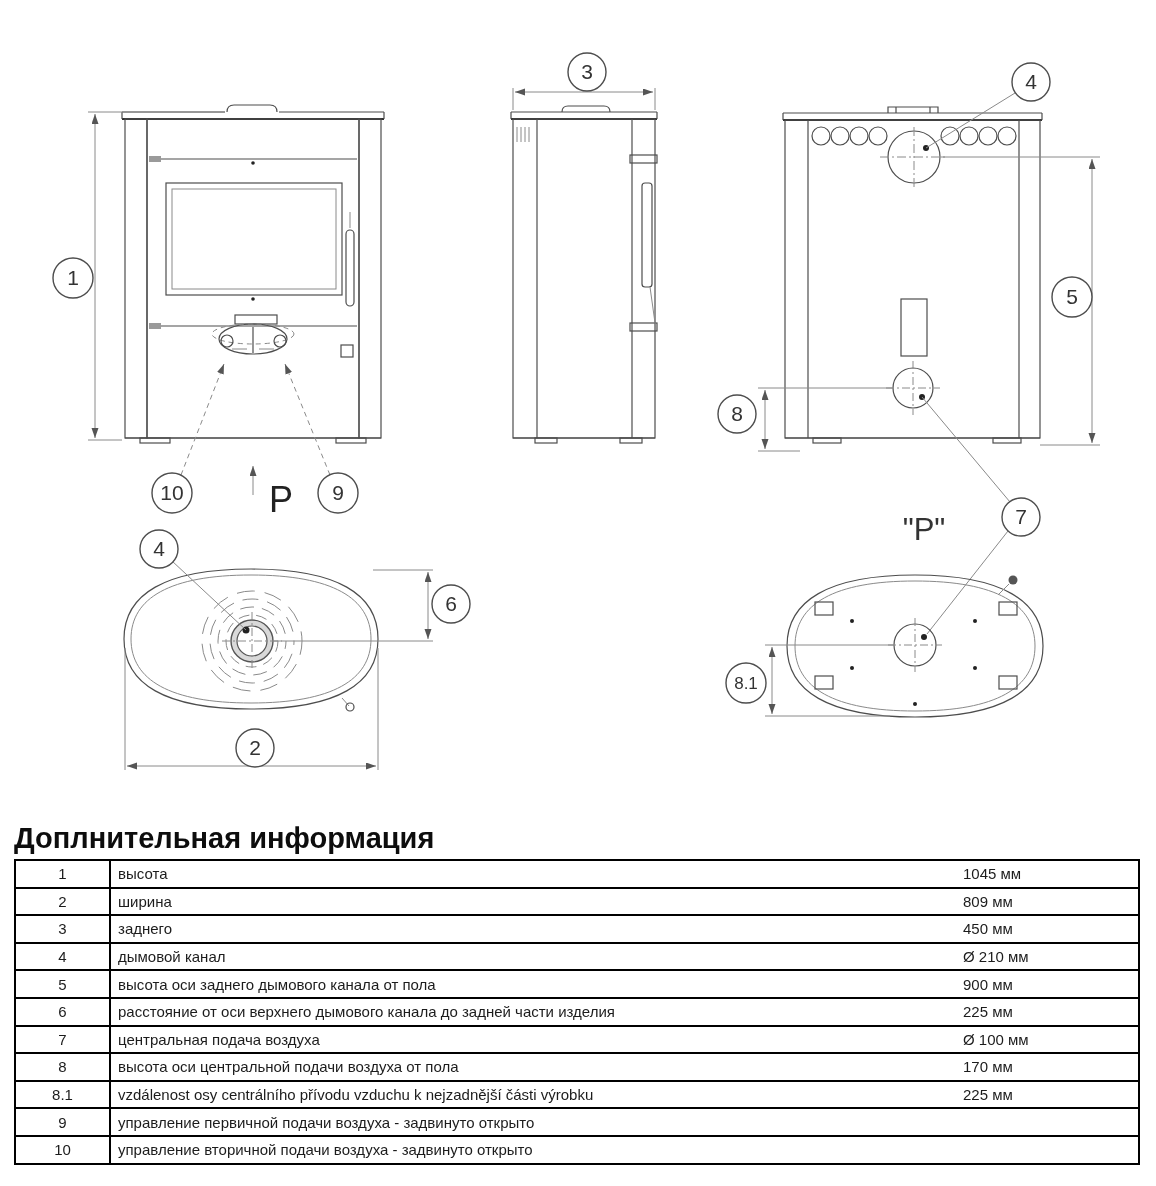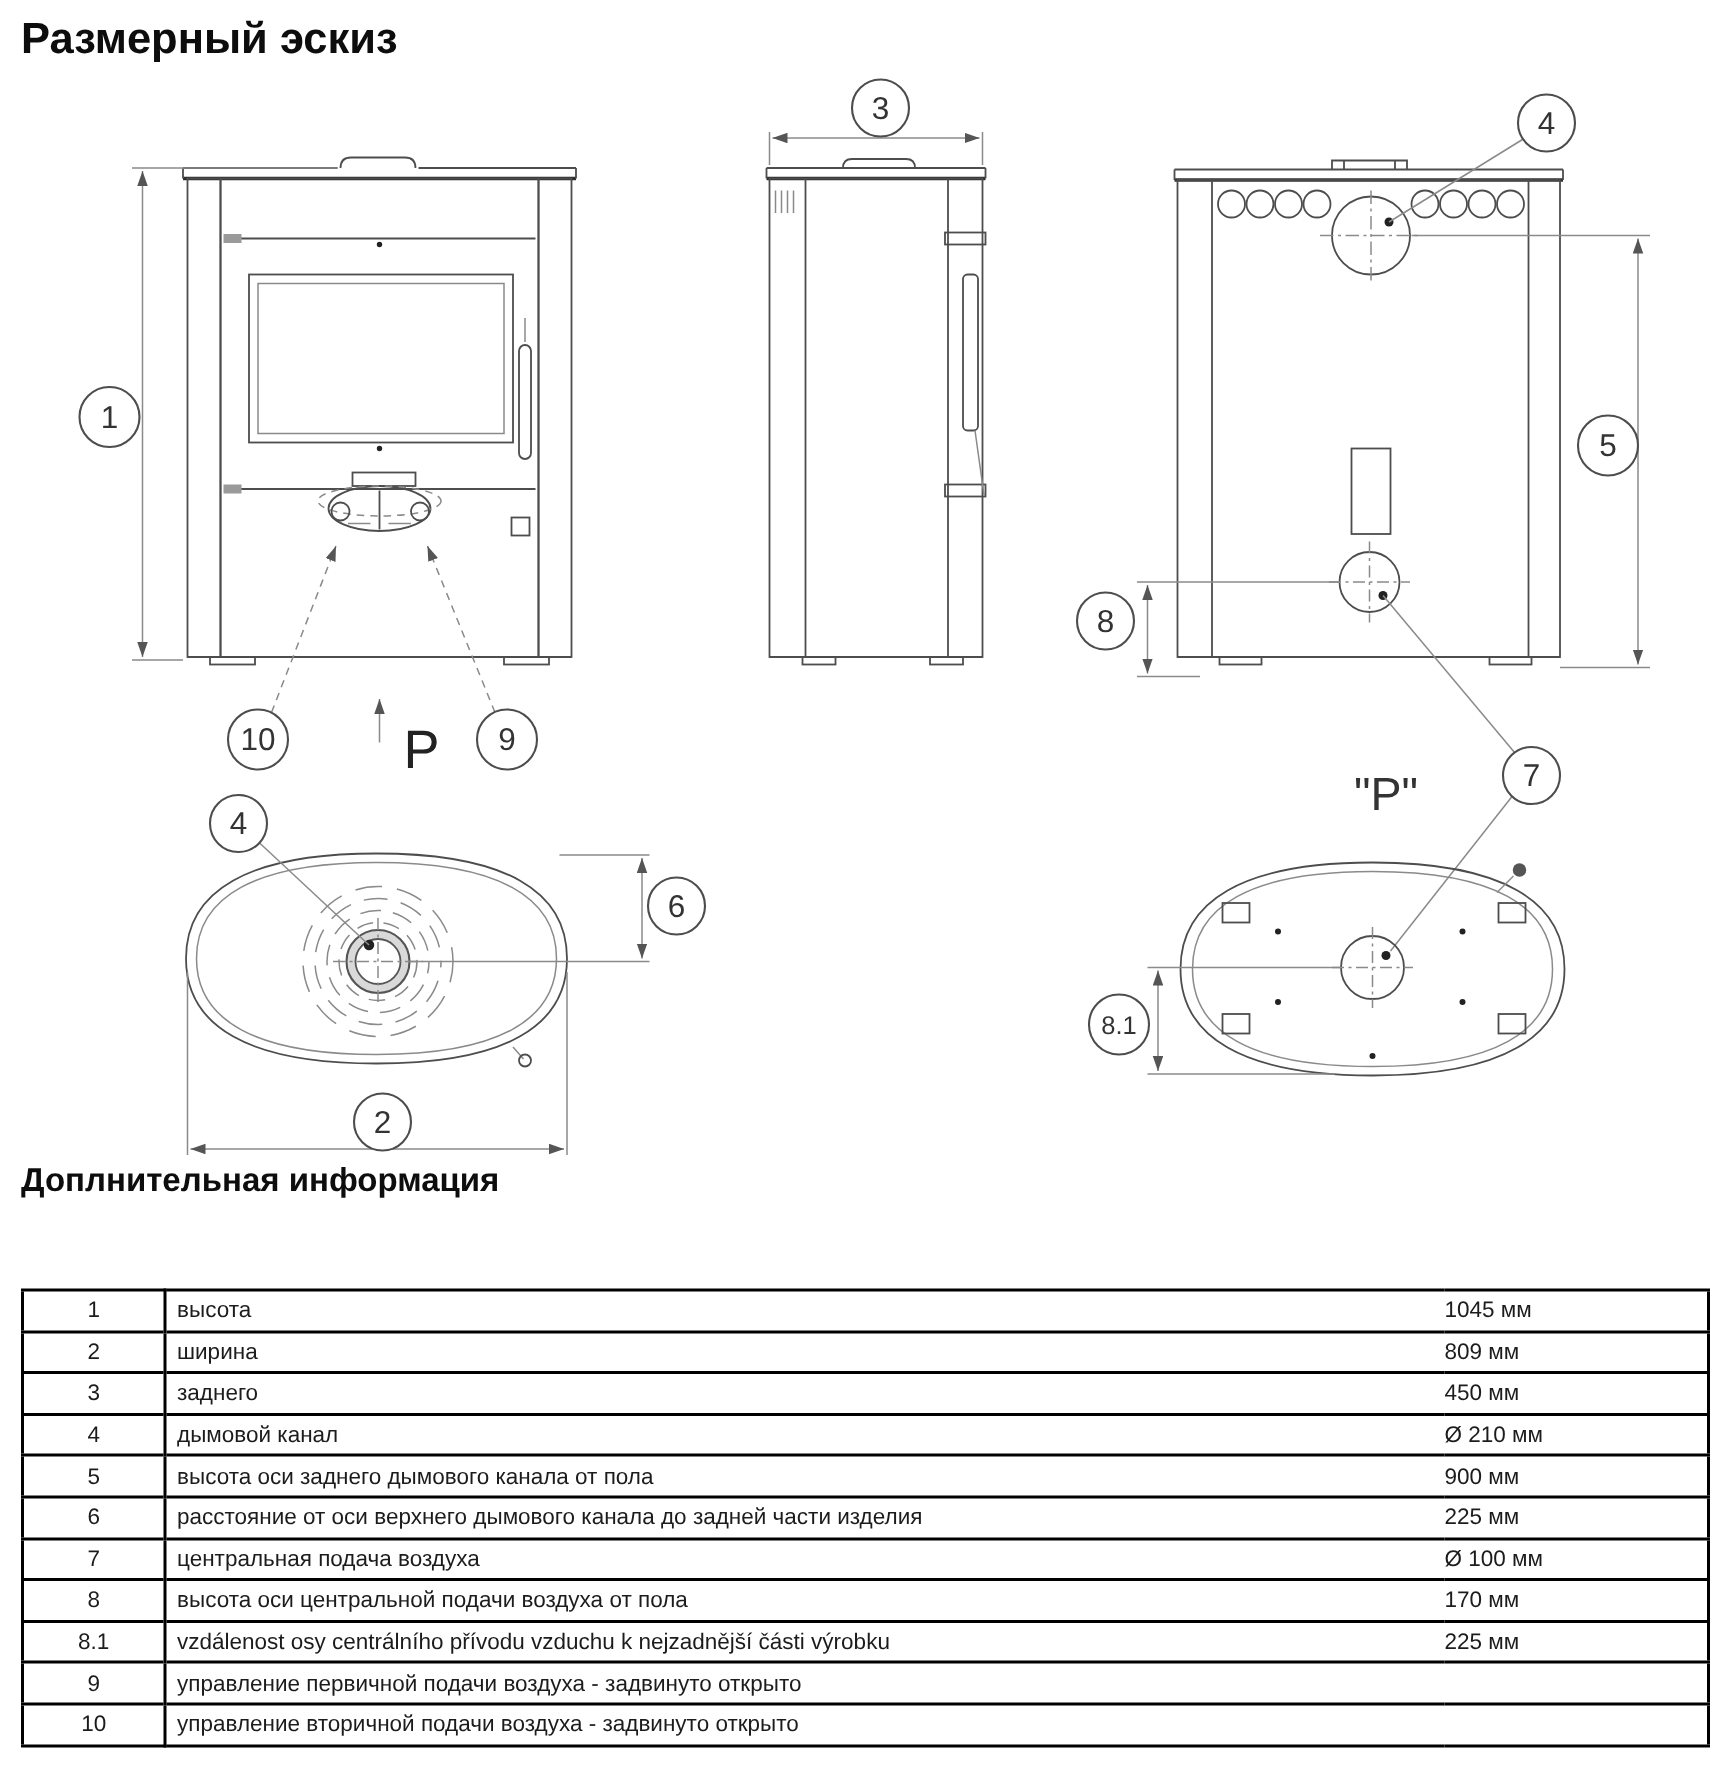--- a/index.html
+++ b/index.html
@@ -1,19 +1,19 @@
 <!DOCTYPE html>
 <html><head>
 <meta charset="utf-8">
 <style>
   html,body{margin:0;padding:0;background:#ffffff;}
   body{font-family:"Liberation Sans", sans-serif; color:#1a1a1a;}
   .page{position:relative;width:1156px;height:1186px;background:#fff;overflow:hidden;}
   .h1{position:absolute;left:14px;top:10px;font-size:29px;font-weight:bold;color:#0d0d0d;letter-spacing:0;}
-  .h2{position:absolute;left:14px;top:774px;font-size:22px;font-weight:bold;color:#0d0d0d;}
+  .h2{position:absolute;left:14px;top:822px;font-size:29px;font-weight:bold;color:#0d0d0d;}
   svg.diagram{position:absolute;left:0;top:0;}
   table.dim{position:absolute;left:14px;top:859px;width:1126px;border-collapse:collapse;table-layout:fixed;
             font-size:15px;color:#1c1c1c;}
   table.dim td{border-top:2px solid #000;height:25.6px;padding:0;overflow:hidden;white-space:nowrap;}
   table.dim tr:last-child td{border-bottom:2px solid #000;}
   table.dim{border-left:2px solid #000;border-right:2px solid #000;}
   td.c-num{width:93px;text-align:center;border-right:2px solid #000;}
   td.c-desc{padding-left:7px !important;margin-top:40px;}
   td.c-val{width:168px;text-align:left;padding-right:7px !important;}
   
@@ -22,21 +22,20 @@
   .lnbold{stroke:#2f2f2f;stroke-width:2.2;fill:none;}
   .callout{stroke:#4d4d4d;stroke-width:1.4;fill:#ffffff;}
   .cotext{font-family:"Liberation Sans",sans-serif;font-size:21px;fill:#333;text-anchor:middle;}
   .dot{fill:#222;stroke:none;}
 </style>
 </head>
 <body>
 
 <div class="page">
 
-  <div class="h1">Размерный эскиз</div>
 
   <svg class="diagram" width="1156" height="815" viewBox="0 0 1156 815">
     <defs>
       <marker id="ah" markerWidth="11" markerHeight="8" refX="10" refY="3.5" orient="auto-start-reverse" markerUnits="userSpaceOnUse">
         <path d="M0,0 L10,3.5 L0,7 Z" fill="#555"></path>
       </marker>
       <marker id="ahe" markerWidth="11" markerHeight="8" refX="10" refY="3.5" orient="auto" markerUnits="userSpaceOnUse">
         <path d="M0,0 L10,3.5 L0,7 Z" fill="#555"></path>
       </marker>
     </defs>

